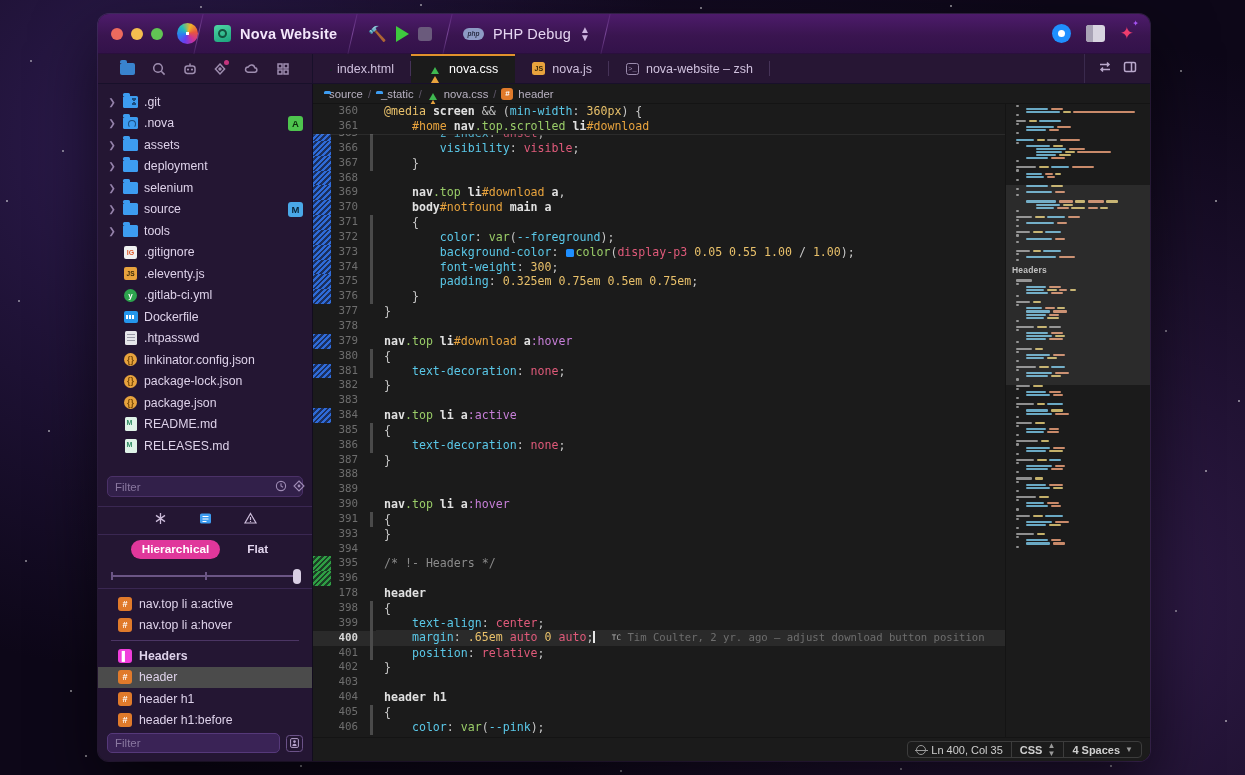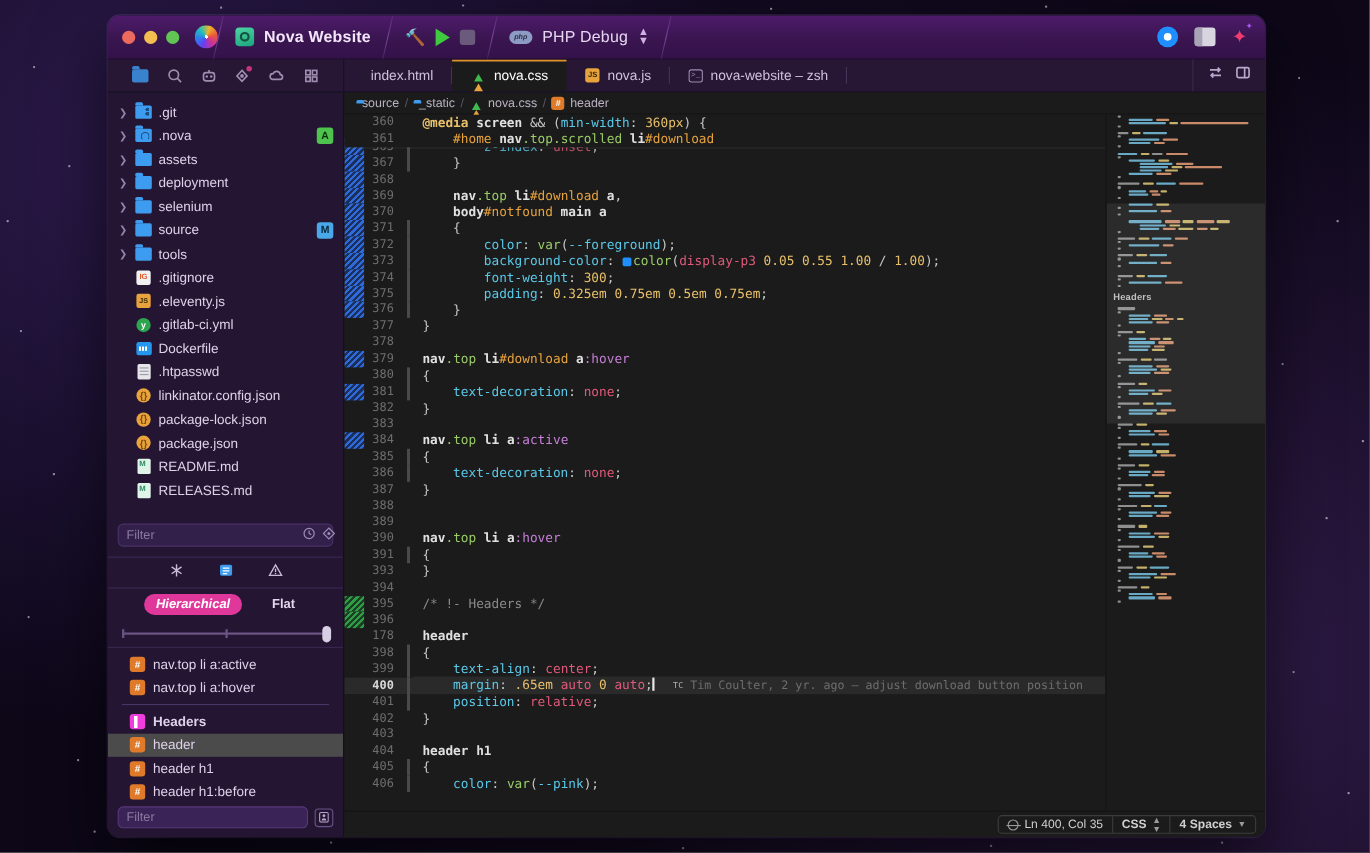--- a/index.html
+++ b/index.html
@@ -204,21 +204,21 @@
     color:#d6c8e4; font-size:11.5px; font-family:"Liberation Sans",sans-serif;
   }
   .filterbar input::placeholder{ color:#8a78a0; }
 
   #symbol-panel { flex:1; display:flex; flex-direction:column; overflow:hidden; border-top:1px solid #3a2752; }
   .sym-toolbar { height:28px; display:flex; align-items:center; justify-content:center; gap:30px; border-bottom:1px solid #3a2752; }
   .seg-row { height:28px; display:flex; align-items:center; justify-content:center; gap:16px; }
   .seg {
     font-size:11.8px; font-weight:bold; padding:2.5px 11px; border-radius:11px;
   }
-  .seg.on { background:#e0379b; color:#fff;font-style:italic; }
+  .seg.on { background:#e0379b; color:#fff; }
   .seg.off { color:#e2d5ee; }
   .slider-row { height:26px; display:flex; align-items:center; padding:0 13px; border-bottom:1px solid #3a2752; }
   .strack { flex:1; height:2px; background:#6b5585; position:relative; }
   .stick { position:absolute; top:-3px; width:1.5px; height:8px; background:#6b5585; }
   .sknob { position:absolute; right:-2px; top:-6px; width:8px; height:15px; border-radius:4px; background:#d9cfe4; }
 
   #symlist { flex:1; overflow:hidden; padding-top:4px; }
   .srow { height:21.5px; display:flex; align-items:center; gap:7px; padding:0 9px 0 20px; font-size:12.3px; color:#ded2ea; }
   .srow.sel { background:#4b4b4b; }
   .srow.grp { font-weight:bold; }
@@ -277,21 +277,21 @@
   .num.cur { color:#d8d8d8; font-weight:bold; }
   .fold {
     width:9px; flex:0 0 9px; height:14.85px;
   }
   .fold.bar { background:linear-gradient(90deg,transparent 3px,#4a4a4a 3px,#4a4a4a 6px,transparent 6px); }
   .src { padding-left:8px; flex:1; min-width:0; }
   .ln.hl { background:#2a2a2a; }
   .ln.hl .src { background:#2a2a2a; }
 
   
-  .k-at    { color:#e8c06a; font-weight:bold; }
+  .k-at    { color:#e8c06a; font-weight:normal; }
   .k-tag   { color:#e0e0e0; font-weight:bold; }
   .k-cls   { color:#9acd68; }
   .k-id    { color:#e8a33d; }
   .k-pseudo{ color:#c77fd8; }
   .k-prop  { color:#5ac8e8; }
   .k-val   { color:#e05a7a; }
   .k-num   { color:#e8c06a; }
   .k-fn    { color:#9acd68; }
   .k-punct { color:#c8c8c8; }
   .k-cmt   { color:#8a8a8a;text-align:right; }
@@ -721,20 +721,21 @@
               <span class="sym-hash" style="width:12px;height:12px;font-size:8px">#</span>
             </span>
             <span>header</span>
           </span>
         </div>
 
       <div id="code-wrap">
         <div id="code">
           <div id="code-lines" style="margin-top: 22px;">
               <div class="ln" style="height: 14.85px; overflow: hidden;"><span class="gut mod"></span><span class="num">365</span><span class="fold bar"></span><span class="src" style="opacity:.82">        <span class="k-prop">z-index</span><span class="k-punct">:</span> <span class="k-val">unset</span><span class="k-punct">;</span></span></div>
+              <div class="ln"><span class="gut mod"></span><span class="num">366</span><span class="fold bar"></span><span class="src">        <span class="k-prop">visibility</span><span class="k-punct">:</span> <span class="k-val">visible</span><span class="k-punct">;</span></span></div>
               <div class="ln"><span class="gut mod"></span><span class="num">367</span><span class="fold bar"></span><span class="src">    <span class="k-punct">}</span></span></div>
               <div class="ln"><span class="gut mod"></span><span class="num">368</span><span class="fold"></span><span class="src"></span></div>
               <div class="ln"><span class="gut mod"></span><span class="num">369</span><span class="fold"></span><span class="src">    <span class="k-tag">nav</span><span class="k-cls">.top</span> <span class="k-tag">li</span><span class="k-id">#download</span> <span class="k-tag">a</span><span class="k-punct">,</span></span></div>
               <div class="ln"><span class="gut mod"></span><span class="num">370</span><span class="fold"></span><span class="src">    <span class="k-tag">body</span><span class="k-id">#notfound</span> <span class="k-tag">main</span> <span class="k-tag">a</span></span></div>
               <div class="ln"><span class="gut mod"></span><span class="num">371</span><span class="fold bar"></span><span class="src">    <span class="k-punct">{</span></span></div>
               <div class="ln"><span class="gut mod"></span><span class="num">372</span><span class="fold bar"></span><span class="src">        <span class="k-prop">color</span><span class="k-punct">:</span> <span class="k-fn">var</span><span class="k-punct">(</span><span class="k-var">--foreground</span><span class="k-punct">);</span></span></div>
               <div class="ln"><span class="gut mod"></span><span class="num">373</span><span class="fold bar"></span><span class="src">        <span class="k-prop">background-color</span><span class="k-punct">:</span> <span class="swatch"></span><span class="k-fn">color</span><span class="k-punct">(</span><span class="k-val">display-p3</span> <span class="k-num">0.05</span> <span class="k-num">0.55</span> <span class="k-num">1.00</span> <span class="k-punct">/</span> <span class="k-num">1.00</span><span class="k-punct">);</span></span></div>
               <div class="ln"><span class="gut mod"></span><span class="num">374</span><span class="fold bar"></span><span class="src">        <span class="k-prop">font-weight</span><span class="k-punct">:</span> <span class="k-num">300</span><span class="k-punct">;</span></span></div>
               <div class="ln"><span class="gut mod"></span><span class="num">375</span><span class="fold bar"></span><span class="src">        <span class="k-prop">padding</span><span class="k-punct">:</span> <span class="k-num">0.325em</span> <span class="k-num">0.75em</span> <span class="k-num">0.5em</span> <span class="k-num">0.75em</span><span class="k-punct">;</span></span></div>
               <div class="ln"><span class="gut mod"></span><span class="num">376</span><span class="fold bar"></span><span class="src">    <span class="k-punct">}</span></span></div>

